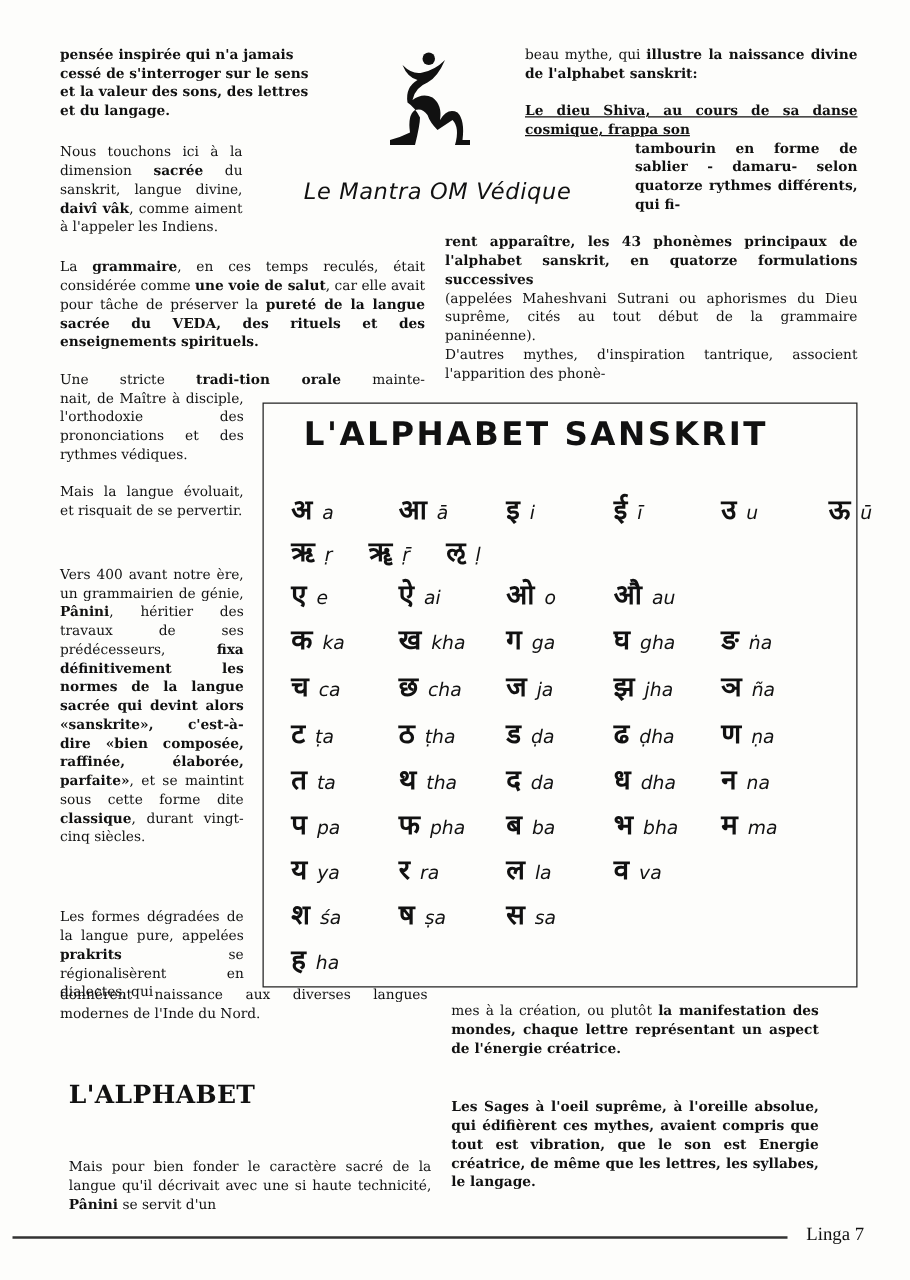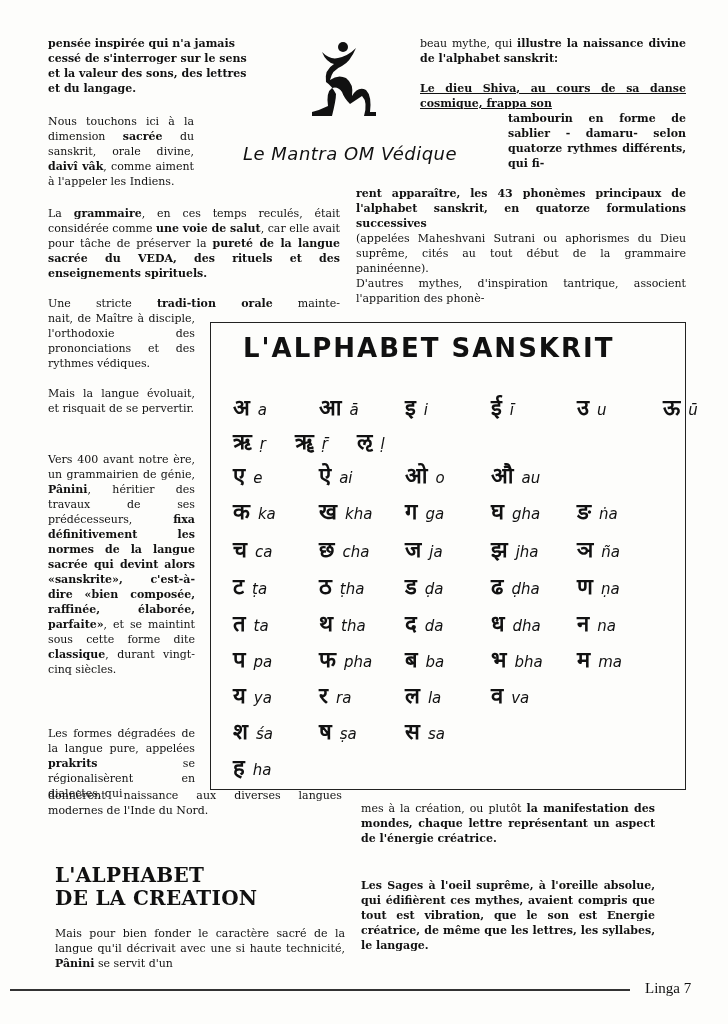--- a/index.html
+++ b/index.html
@@ -47,21 +47,21 @@
 <body>
 
 <div class="blk bold j" style="left:48px; top:36px; width:250px;">
   <div>pensée inspirée qui n'a jamais</div>
   <div>cessé de s'interroger sur le sens</div>
   <div>et la valeur des sons, des lettres</div>
   <div>et du langage.</div>
 </div>
 
 <p class="blk j" style="left:48px; top:114px; width:146px; margin:0;">
-  <span>Nous touchons ici à la dimension </span><b>sacrée</b><span> du sanskrit, orale divine, </span><b>daivî vâk</b><span>, comme aiment à l'appeler les Indiens.</span>
+  <span>Nous touchons ici à la dimension </span><b>sacrée</b><span> du sanskrit, langue divine, </span><b>daivî vâk</b><span>, comme aiment à l'appeler les Indiens.</span>
 </p>
 
 <p class="blk j" style="left:48px; top:206px; width:292px; margin:0;">
   <span>La </span><b>grammaire</b><span>, en ces temps reculés, était considérée comme </span><b>une voie de salut</b><span>, car elle avait pour tâche de préserver la </span><b>pureté de la langue sacrée du VEDA, des rituels et des enseignements spirituels.</b>
 </p>
 
 <p class="blk jl" style="left:48px; top:296px; width:292px; margin:0;">
   <span>Une stricte </span><b>tradi-tion orale</b><span> mainte-</span>
 </p>
 
@@ -74,21 +74,20 @@
 </p>
 
 <p class="blk j" style="left:48px; top:726px; width:147px; margin:0;">
   <span>Les formes dégradées de la langue pure, appelées </span><b>prakrits</b><span> se régionalisèrent en dialectes, qui</span>
 </p>
 
 <p class="blk j" style="left:48px; top:788px; width:294px; margin:0;">donnèrent naissance aux diverses langues modernes de l'Inde du Nord.</p>
 
 <div id="section-title">
   <div>L'ALPHABET</div>
-  <div>DE LA CREATION</div>
 </div>
 
 <p class="blk j" style="left:55px; top:926px; width:290px; margin:0;">
   <span>Mais pour bien fonder le caractère sacré de la langue qu'il décrivait avec une si haute technicité, </span><b>Pânini</b><span> se servit d'un</span>
 </p>
 
 <svg id="om" viewBox="0 0 70 80">
   <circle cx="35" cy="7" r="5" fill="#111"></circle>
   <path d="M14 12 Q22 20 30 18 Q40 16 48 8 Q42 22 34 26 Q24 30 22 40 Q30 34 38 38 Q46 44 44 56 Q50 46 58 50 Q64 56 62 72 L68 72 L68 76 L56 76 Q60 62 54 56 Q48 60 42 64 Q36 58 34 52 Q30 46 24 48 Q18 52 20 66 Q12 70 4 72 L4 76 L24 76 Q28 60 28 54 Q24 46 18 42 Q16 30 26 24 Q18 22 14 12 Z" fill="#111"></path>
 </svg>

